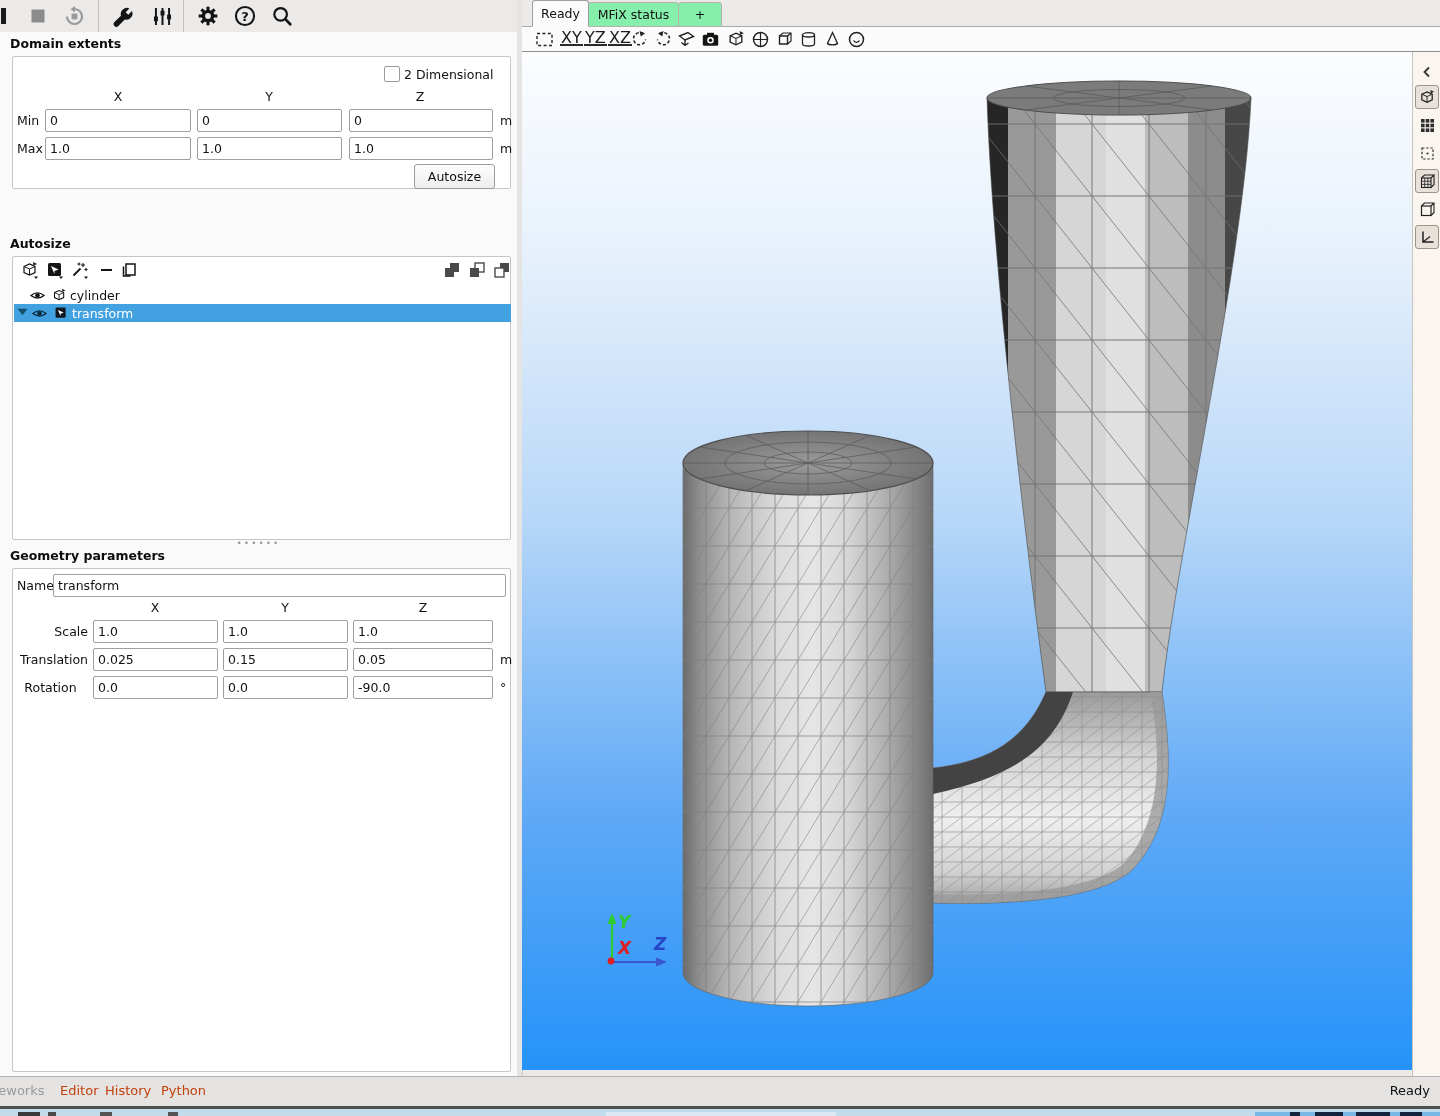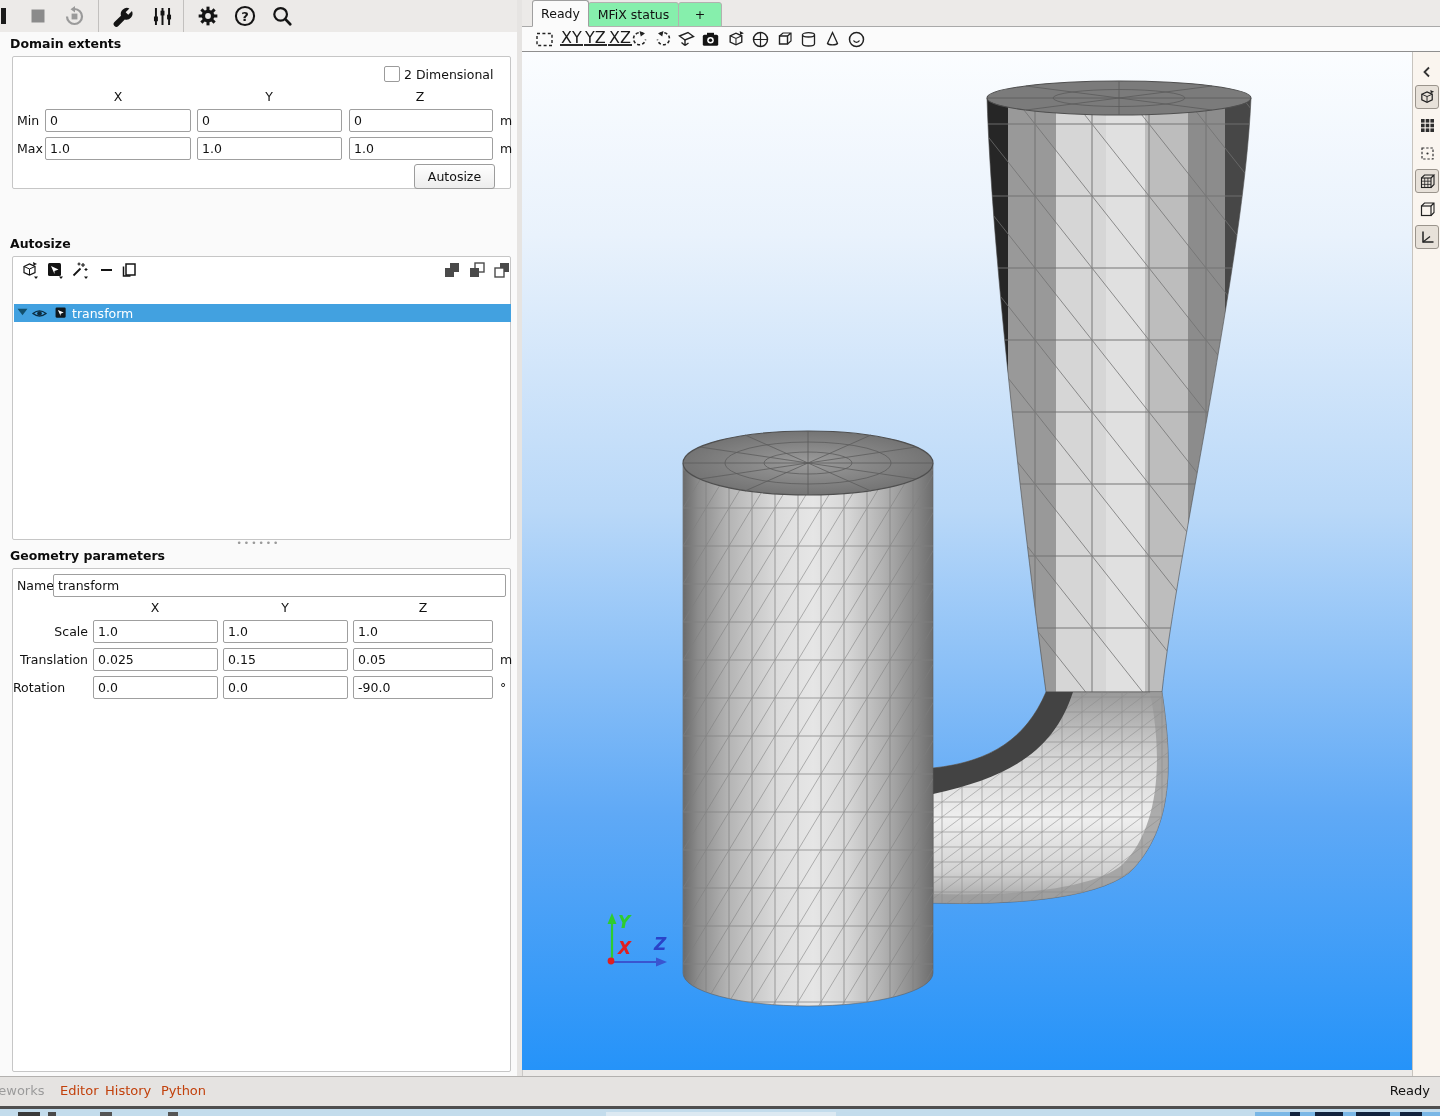--- a/index.html
+++ b/index.html
@@ -196,20 +196,37 @@
           </svg>
         </div>
         <div class="gt-i" style="left:480px;">
           <svg width="18" height="18" viewBox="0 0 18 18">
             <rect x="7" y="2" width="9" height="9" fill="#4a4a4a"></rect>
             <rect x="2" y="7" width="9" height="9" fill="#fff" stroke="#4a4a4a" stroke-width="1.4"></rect>
           </svg>
         </div>
       </div>
 
+      <div class="tree-row" style="top:29px;">
+        <span style="width:16px;"></span>
+        <span class="tr-ic">
+          <svg width="15" height="15" viewBox="0 0 16 16">
+              <path d="M1 8 Q8 2.5 15 8 Q8 13.5 1 8 Z" fill="none" stroke="#141414" stroke-width="1.4"></path>
+              <circle cx="8" cy="8" r="2.5" fill="#141414"></circle>
+            </svg>
+        </span>
+        <span class="tr-ic" style="margin-left:4px;">
+          <svg width="15" height="15" viewBox="0 0 18 18">
+              <path d="M3 5.5 L8.5 3 L14 5.5 L14 11.5 L8.5 14 L3 11.5 Z" fill="none" stroke="#141414" stroke-width="1.3"></path>
+              <path d="M3 5.5 L8.5 8 L14 5.5 M8.5 8 V14" fill="none" stroke="#141414" stroke-width="1"></path>
+              <path d="M12 1 L16 3 L12.5 4.6" fill="#141414"></path>
+            </svg>
+        </span>
+        <span>cylinder</span>
+      </div>
 
       <div class="tree-row sel" style="top:47px;">
         <span style="width:3px;"></span>
         <span class="tr-ic" style="width:12px;">
           <svg width="11" height="11" viewBox="0 0 10 10">
               <polygon points="0.5,2.5 9.5,2.5 5,8.5" fill="#12506e"></polygon>
             </svg>
         </span>
         <span class="tr-ic">
           <svg width="15" height="15" viewBox="0 0 16 16">
@@ -244,21 +261,21 @@
       <input class="inp" style="left: 80px; top: 51px; width: 125px;" value="1.0">
       <input class="inp" style="left: 210px; top: 51px; width: 125px;" value="1.0">
       <input class="inp" style="left: 340px; top: 51px; width: 140px;" value="1.0">
 
       <div class="lbl" style="left:0;top:83px;width:75px;text-align:right;">Translation</div>
       <input class="inp" style="left: 80px; top: 79px; width: 125px;" value="0.025">
       <input class="inp" style="left: 210px; top: 79px; width: 125px;" value="0.15">
       <input class="inp" style="left: 340px; top: 79px; width: 140px;" value="0.05">
       <div class="unit" style="left:487px;top:83px;">m</div>
 
-      <div class="lbl" style="left:0;top:111px;width:75px;text-align:left;">Rotation</div>
+      <div class="lbl" style="left:0;top:111px;width:75px;text-align:center;">Rotation</div>
       <input class="inp" style="left: 80px; top: 107px; width: 125px;" value="0.0">
       <input class="inp" style="left: 210px; top: 107px; width: 125px;" value="0.0">
       <input class="inp" style="left: 340px; top: 107px; width: 140px;" value="-90.0">
       <div class="unit" style="left:487px;top:111px;">°</div>
     </div>
   </div>
 
   <div class="tabbar">
     <div class="tab active" style="left:10px;width:57px;">Ready</div>
     <div class="tab inactive" style="left:66px;width:91px;">MFiX status</div>

